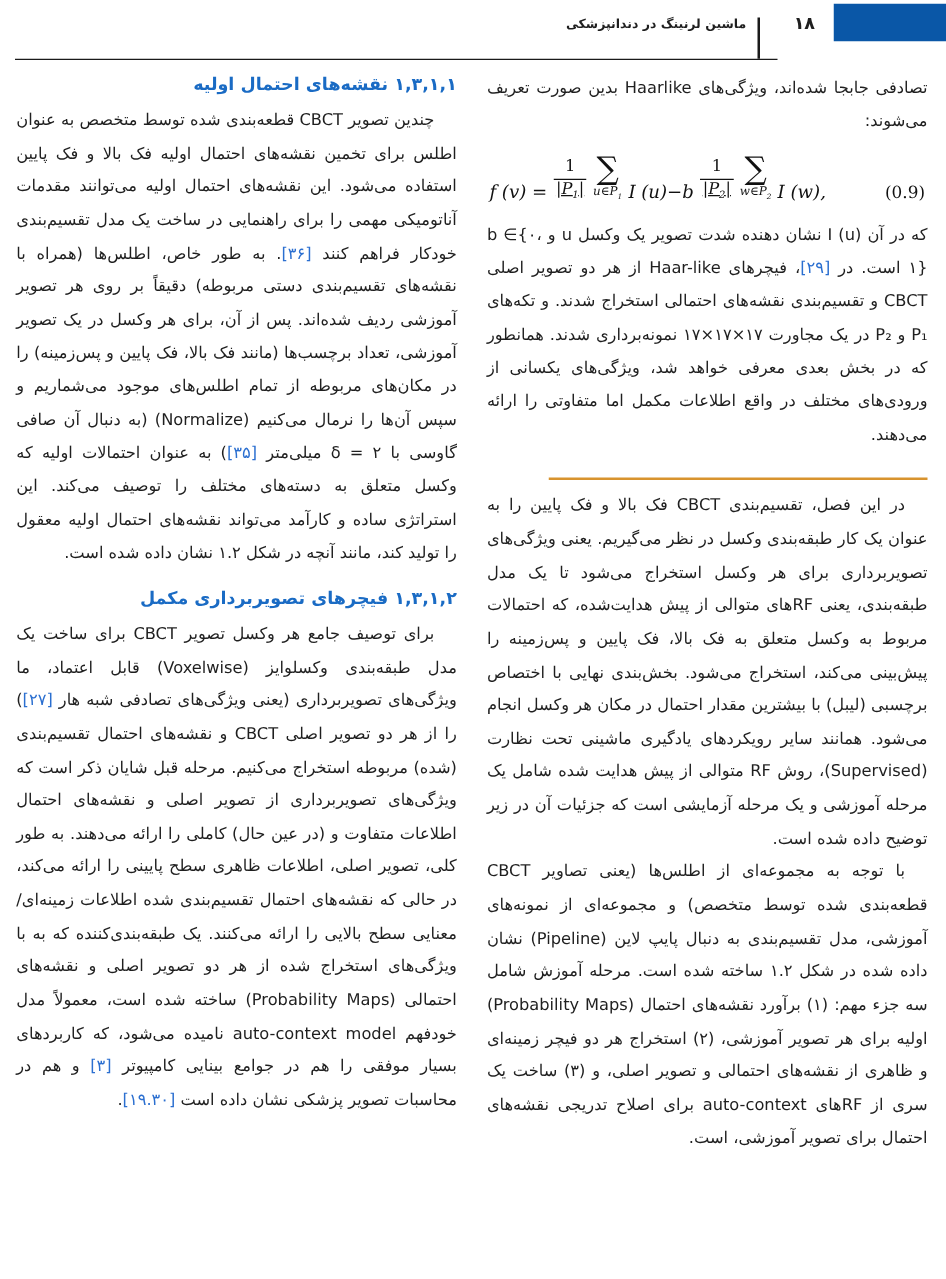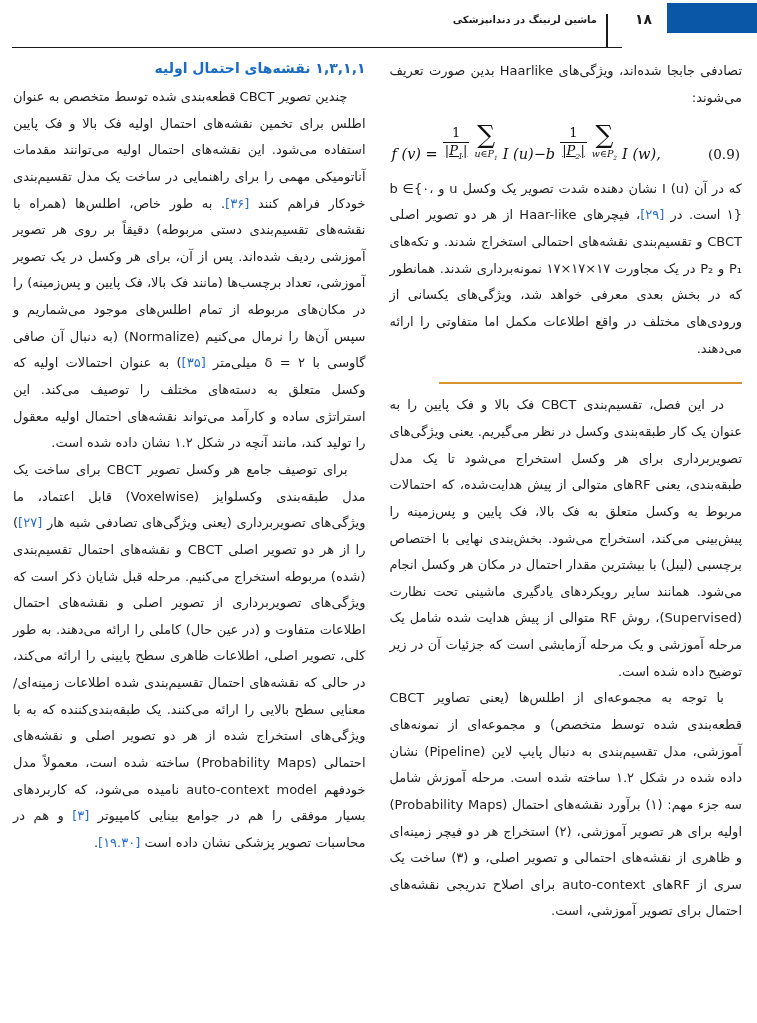--- a/index.html
+++ b/index.html
@@ -94,17 +94,18 @@
       <p class="body ind"><span>در این فصل، تقسیم‌بندی CBCT فک بالا و فک پایین را به عنوان یک کار طبقه‌بندی وکسل در نظر می‌گیریم. یعنی ویژگی‌های تصویربرداری برای هر وکسل استخراج می‌شود تا یک مدل طبقه‌بندی، یعنی RFهای متوالی از پیش هدایت‌شده، که احتمالات مربوط به وکسل متعلق به فک بالا، فک پایین و پس‌زمینه را پیش‌بینی می‌کند، استخراج می‌شود. بخش‌بندی نهایی با اختصاص برچسبی (لیبل) با بیشترین مقدار احتمال در مکان هر وکسل انجام می‌شود. همانند سایر رویکردهای یادگیری ماشینی تحت نظارت (Supervised)، روش RF متوالی از پیش هدایت شده شامل یک مرحله آموزشی و یک مرحله آزمایشی است که جزئیات آن در زیر توضیح داده شده است.</span></p>
 
 
       <p class="body ind"><span>با توجه به مجموعه‌ای از اطلس‌ها (یعنی تصاویر CBCT قطعه‌بندی شده توسط متخصص) و مجموعه‌ای از نمونه‌های آموزشی، مدل تقسیم‌بندی به دنبال پایپ لاین (Pipeline) نشان داده شده در شکل ۱.۲ ساخته شده است. مرحله آموزش شامل سه جزء مهم: (۱) برآورد نقشه‌های احتمال (Probability Maps) اولیه برای هر تصویر آموزشی، (۲) استخراج هر دو فیچر زمینه‌ای و ظاهری از نقشه‌های احتمالی و تصویر اصلی، و (۳) ساخت یک سری از RFهای auto-context برای اصلاح تدریجی نقشه‌های احتمال برای تصویر آموزشی، است.</span></p>
     </div>
 
     <div class="col">
       <h3 class="sub-blue">۱,۳,۱,۱ نقشه‌های احتمال اولیه</h3>
       <p class="body ind"><span>چندین تصویر CBCT قطعه‌بندی شده توسط متخصص به عنوان اطلس برای تخمین نقشه‌های احتمال اولیه فک بالا و فک پایین استفاده می‌شود. این نقشه‌های احتمال اولیه می‌توانند مقدمات آناتومیکی مهمی را برای راهنمایی در ساخت یک مدل تقسیم‌بندی خودکار فراهم کنند </span><span class="cite">[۳۶]</span><span>. به طور خاص، اطلس‌ها (همراه با نقشه‌های تقسیم‌بندی دستی مربوطه) دقیقاً بر روی هر تصویر آموزشی ردیف شده‌اند. پس از آن، برای هر وکسل در یک تصویر آموزشی، تعداد برچسب‌ها (مانند فک بالا، فک پایین و پس‌زمینه) را در مکان‌های مربوطه از تمام اطلس‌های موجود می‌شماریم و سپس آن‌ها را نرمال می‌کنیم (Normalize) (به دنبال آن صافی گاوسی با ۲ = δ میلی‌متر </span><span class="cite">[۳۵]</span><span>) به عنوان احتمالات اولیه که وکسل متعلق به دسته‌های مختلف را توصیف می‌کند. این استراتژی ساده و کارآمد می‌تواند نقشه‌های احتمال اولیه معقول را تولید کند، مانند آنچه در شکل ۱.۲ نشان داده شده است.</span></p>
 
+      <h3 class="sub-blue" style="margin-top:14px;">۱,۳,۱,۲ فیچرهای تصویربرداری مکمل</h3>
       <p class="body ind"><span>برای توصیف جامع هر وکسل تصویر CBCT برای ساخت یک مدل طبقه‌بندی وکسلوایز (Voxelwise) قابل اعتماد، ما ویژگی‌های تصویربرداری (یعنی ویژگی‌های تصادفی شبه هار </span><span class="cite">[۲۷]</span><span>) را از هر دو تصویر اصلی CBCT و نقشه‌های احتمال تقسیم‌بندی (شده) مربوطه استخراج می‌کنیم. مرحله قبل شایان ذکر است که ویژگی‌های تصویربرداری از تصویر اصلی و نقشه‌های احتمال اطلاعات متفاوت و (در عین حال) کاملی را ارائه می‌دهند. به طور کلی، تصویر اصلی، اطلاعات ظاهری سطح پایینی را ارائه می‌کند، در حالی که نقشه‌های احتمال تقسیم‌بندی شده اطلاعات زمینه‌ای/معنایی سطح بالایی را ارائه می‌کنند. یک طبقه‌بندی‌کننده که به با ویژگی‌های استخراج شده از هر دو تصویر اصلی و نقشه‌های احتمالی (Probability Maps) ساخته شده است، معمولاً مدل خودفهم auto-context model نامیده می‌شود، که کاربردهای بسیار موفقی را هم در جوامع بینایی کامپیوتر </span><span class="cite">[۳]</span><span> و هم در محاسبات تصویر پزشکی نشان داده است </span><span class="cite">[۱۹.۳۰]</span><span>.</span></p>
     </div>
 
   </div>
 </div>
 
 </body></html>

